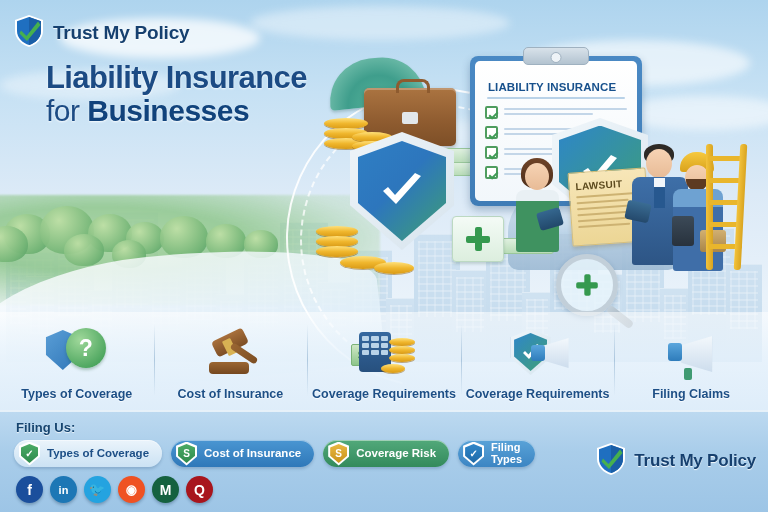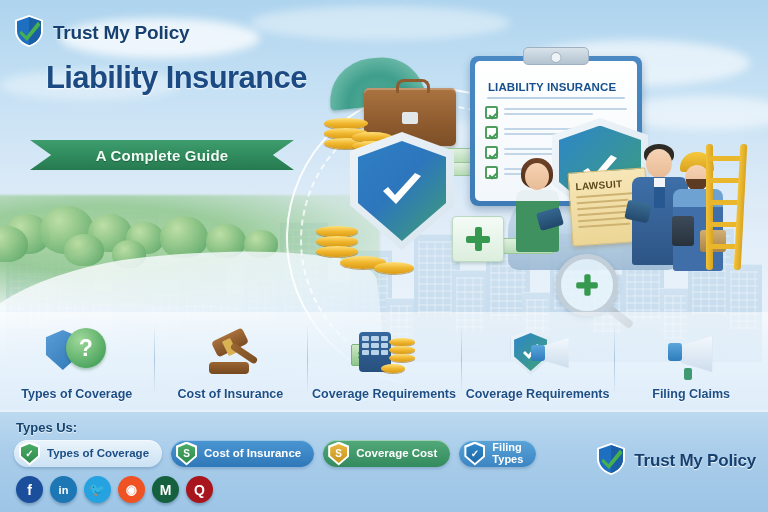--- a/index.html
+++ b/index.html
@@ -335,23 +335,23 @@
         <path d="M15 3 L27 7.3 V17 C27 24 21 29.3 15 31 C9 29.3 3 24 3 17 V7.3 Z" fill="#1f6fc0"></path>
         <path d="M15 3 L27 7.3 V17 C27 24 21 29.3 15 31 Z" fill="#1a5ea6"></path>
         <path d="M7 16.5 L12.5 22 L24 7.5 L26.5 11 L13 27 L5.5 19.5 Z" fill="#46b04e"></path>
       </svg>
     </span>
     <span class="brandname">Trust My Policy</span>
   </div>
 
   <div class="headline">
     <div class="h-l1">Liability Insurance</div>
-  </div>
-  <div class="ribbon">
-    <span>A Complete Guide</span>
+    <div class="h-l2">
+      <span class="light">for </span><span class="bold">Businesses</span>
+    </div>
   </div>
 
   <div class="illus">
 
     <div class="car"></div>
 
     <div class="umbrella"></div>
     <div class="briefcase"></div>
 
     <div class="coins" style="left:24px;top:78px;width:44px;height:11px"></div>
@@ -542,40 +542,40 @@
           <span class="mg-cone" style="width:36px;height:36px"></span>
           <span class="mg-cap" style="height:18px"></span>
           <span class="mg-handle"></span>
         </span>
       </div>
       <div class="feat-label">Filing Claims</div>
     </div>
   </div>
 
   <div class="footer">
-    <div class="follow">Types Us:</div>
+    <div class="follow">Filing Us:</div>
 
     <div class="pills">
       <div class="pill pill-a">
         <span class="badge badge-white">
           <span class="badge-in bi-green">✓</span>
         </span>
         <span class="pill-label">Types of Coverage</span>
       </div>
       <div class="pill pill-b">
         <span class="badge badge-white">
           <span class="badge-in bi-green">S</span>
         </span>
         <span class="pill-label">Cost of Insurance</span>
       </div>
       <div class="pill pill-c">
         <span class="badge badge-white">
           <span class="badge-in bi-gold">S</span>
         </span>
-        <span class="pill-label">Coverage Cost</span>
+        <span class="pill-label">Coverage Risk</span>
       </div>
       <div class="pill pill-d">
         <span class="badge badge-white">
           <span class="badge-in bi-blue">✓</span>
         </span>
         <span class="pill-label">Filing
 Types</span>
       </div>
     </div>
 

